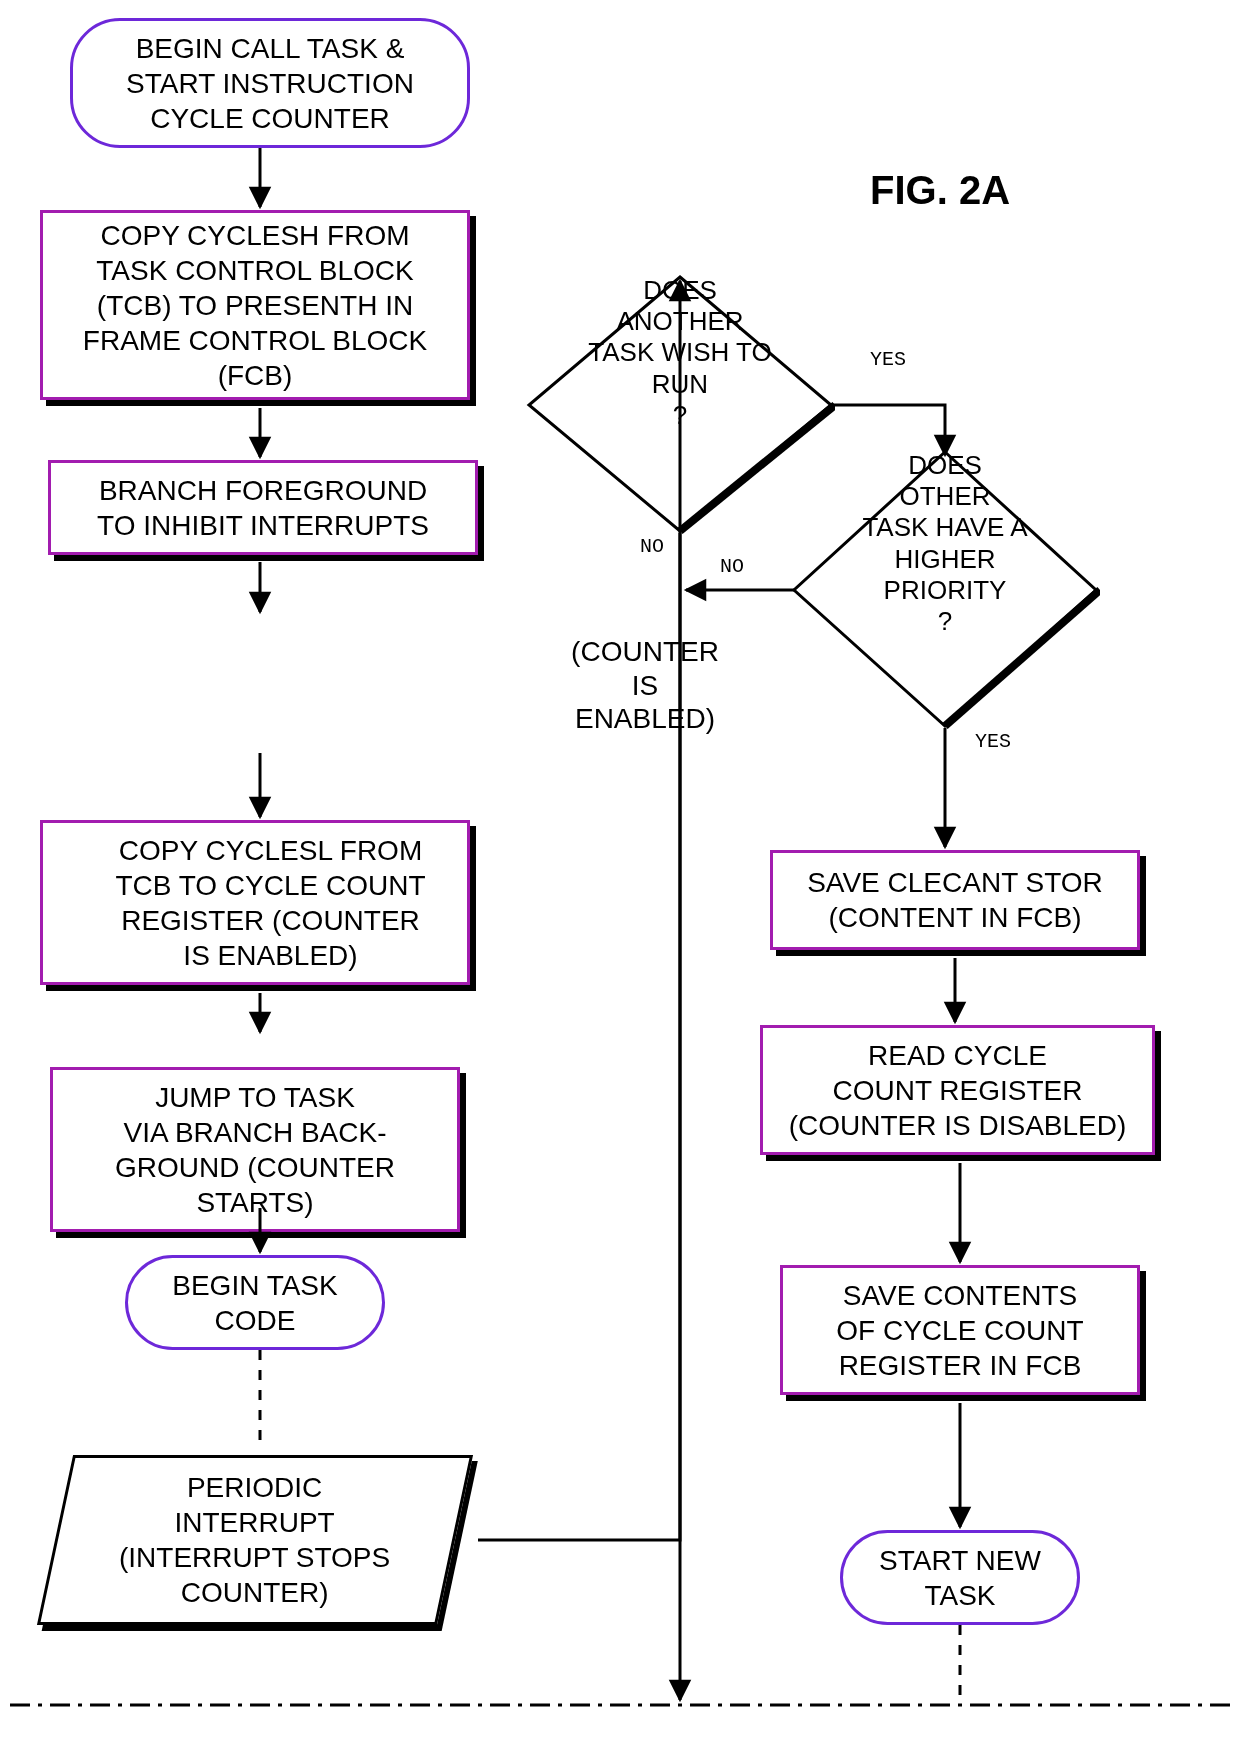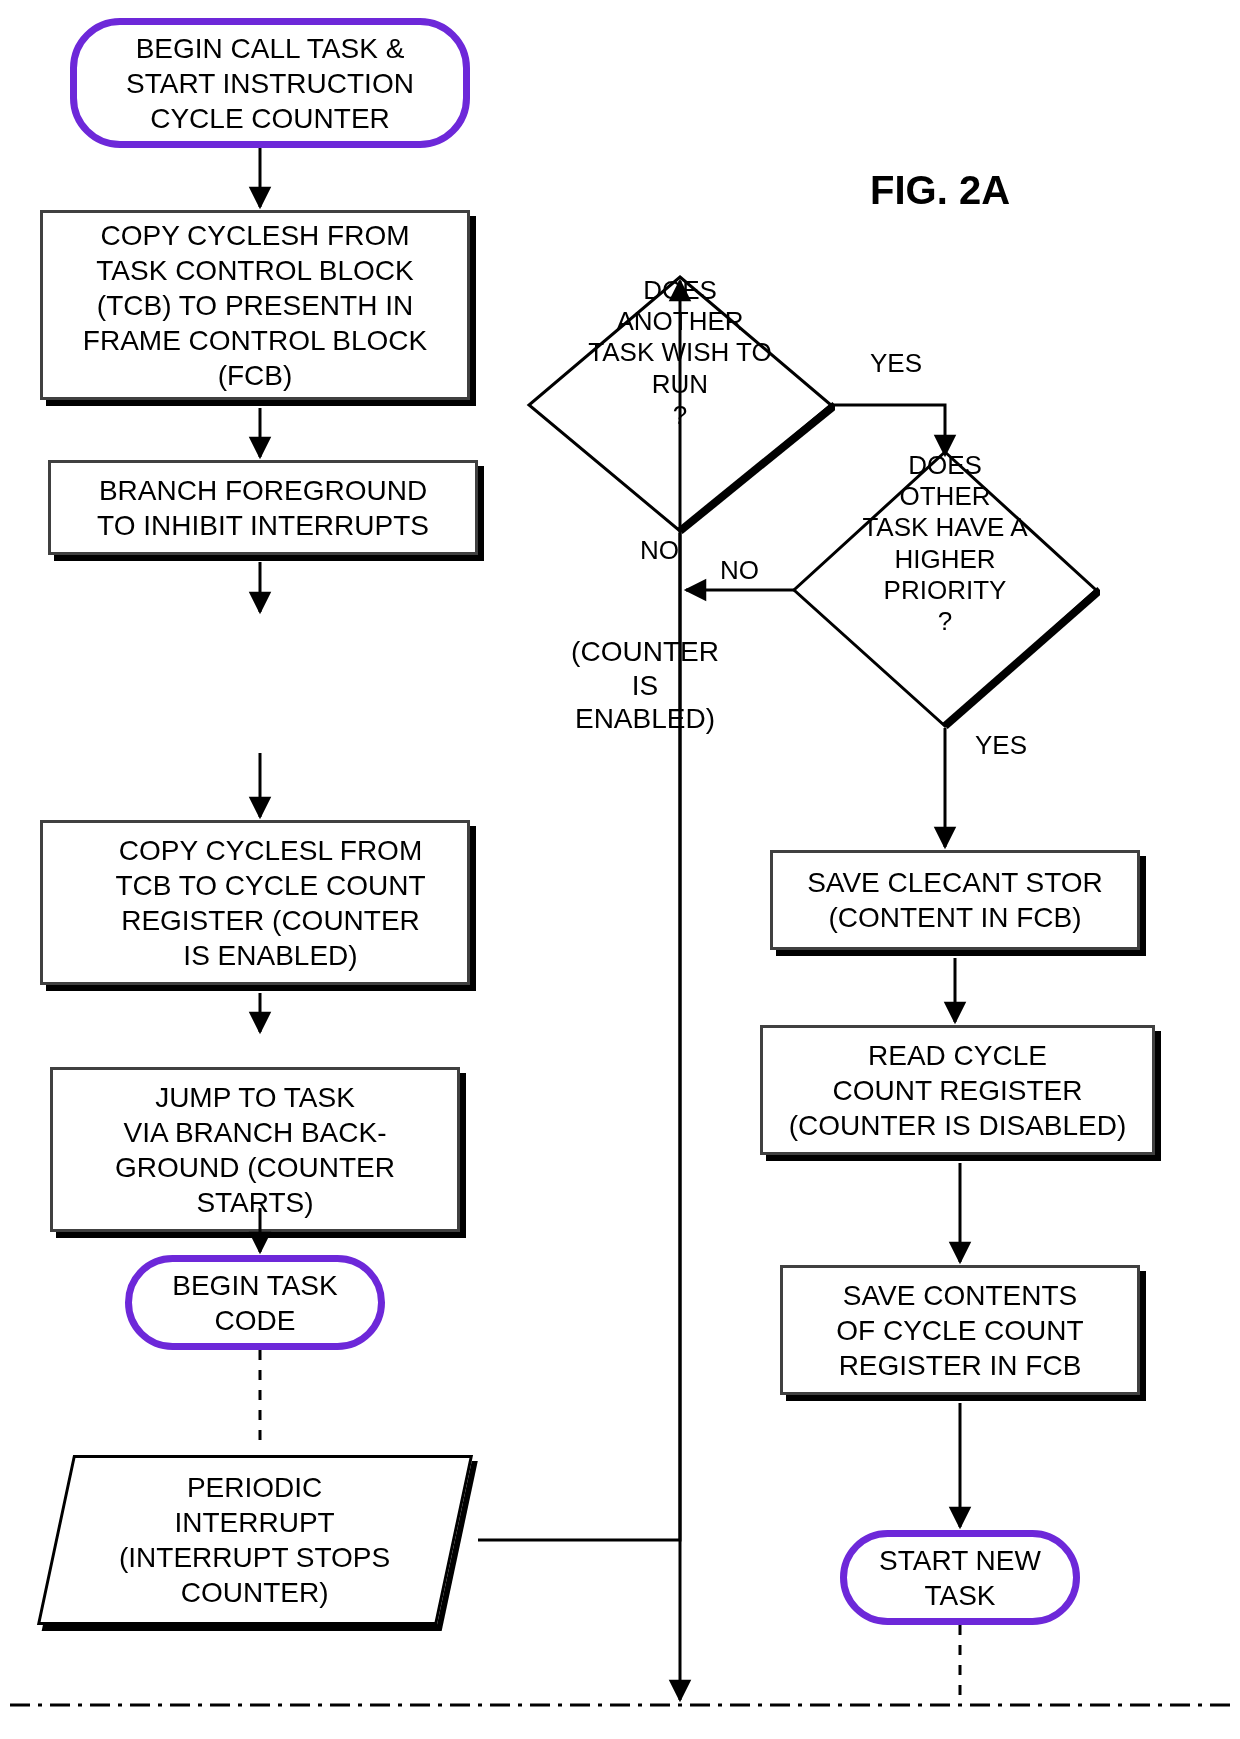--- a/index.html
+++ b/index.html
@@ -26,26 +26,26 @@
     text-align: center;
     font-size: 28px;
     font-weight: 400;
     line-height: 1.25;
     display: flex;
     align-items: center;
     justify-content: center;
     padding: 8px 12px;
   }
   .terminator {
-    border: 7px solid #6d28d9;
+    border: 3px solid #6d28d9;
     border-radius: 50px;
     background: #fff;
   }
   .process {
-    border: 3px solid #404040;
+    border: 3px solid #a21caf;
     background: #fff;
     box-shadow: 6px 6px 0 #000;
   }
   .io {
     border: 3px solid #000;
     background: #fff;
     box-shadow: 6px 6px 0 #000;
     transform: skewX(-12deg);
   }
   .io .inner {
@@ -62,22 +62,23 @@
     align-items: flex-start;
     justify-content: center;
     text-align: center;
     font-size: 26px;
     line-height: 1.2;
     padding: 0 30px;
     box-sizing: border-box;
   }
   .edge-label {
     position: absolute;
-    font-size: 26px;
+    font-size: 20px;
     white-space: nowrap;
+    font-family: Liberation Mono, monospace;
   }
   .annotation {
     position: absolute;
     font-size: 28px;
     text-align: center;
     line-height: 1.2;
   }
   svg.arrows {
     position: absolute;
     top: 0; left: 0;

